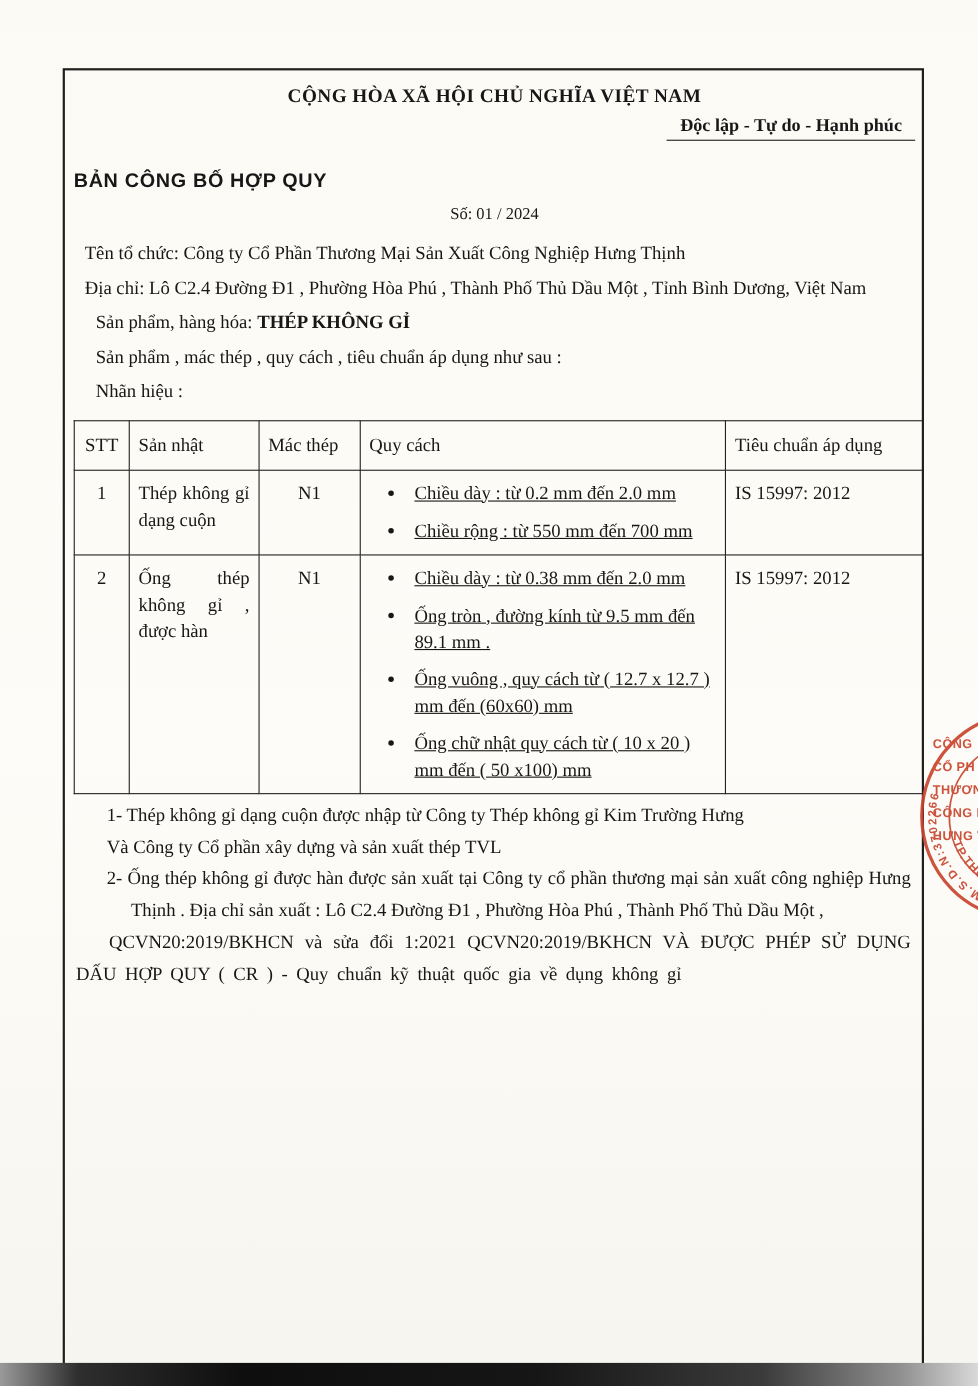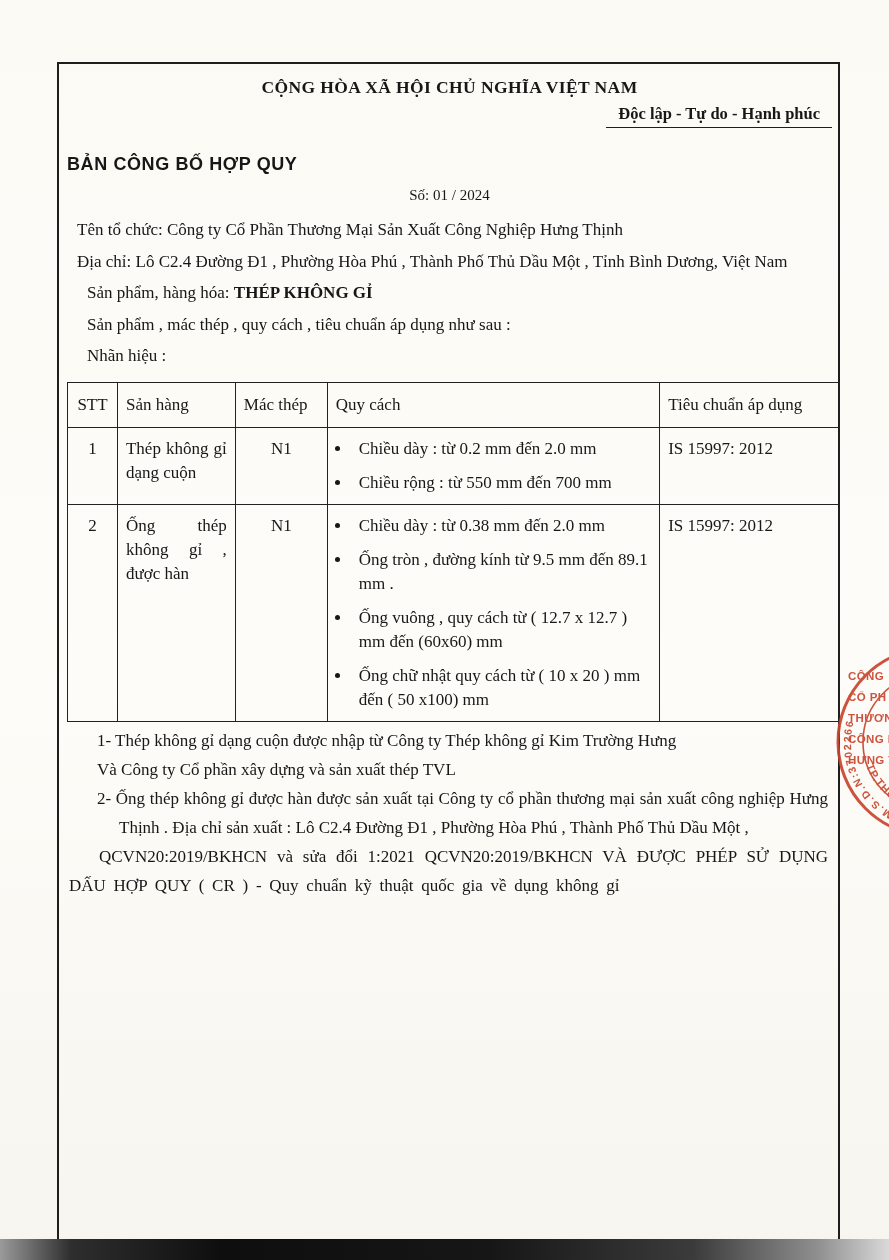--- a/index.html
+++ b/index.html
@@ -22,21 +22,21 @@
 
   .body-block { margin-top:10px; padding-left:10px; padding-right:4px; font-size:17px; line-height:31.5px; }
   .body-block p.ind { padding-left:10px; }
 
   table { border-collapse:collapse; width:773px; margin-top:10px; font-size:17px; }
   th,td { border:1.6px solid #222; vertical-align:top; text-align:left;
           font-weight:normal; padding:9px 8px; line-height:24px; }
   th { padding-top:10px; padding-bottom:10px; }
   .c { text-align:center; }
   .just { text-align:justify; }
-  ul.spec-list { list-style:disc outside; margin-left:16px; }
+  ul.spec-list { list-style:disc outside; margin-left:34px;text-decoration:underline; }
   ul.spec-list li { padding-left:7px; margin-bottom:10px; line-height:24px; }
   ul.spec-list li:last-child { margin-bottom:0; }
 
   .notes { margin-top:4px; font-size:17px; line-height:29px; padding-right:4px; }
   .note1    { margin-left:30px; }
   .note2    { margin-left:30px; padding-left:22px; text-indent:-22px; text-align:justify; }
   .province { margin-left:12px; }
   .conform  { margin-left:28px; }
   .reg      { text-indent:30px; text-align:justify; word-spacing:3.5px; margin-left:2px; }
 
@@ -77,21 +77,21 @@
       <colgroup>
         <col style="width:50px">
           <col style="width:118px">
           <col style="width:92px">
           <col style="width:333px">
           <col style="width:180px">
       </colgroup>
       <thead>
         <tr>
           <th class="c">STT</th>
-          <th>Sản hàng</th>
+          <th>Sản nhật</th>
           <th>Mác thép</th>
           <th>Quy cách</th>
           <th>Tiêu chuẩn áp dụng</th>
         </tr>
       </thead>
       <tbody>
         <tr>
           <td class="c">1</td>
           <td class="just">Thép không gỉ dạng cuộn</td>
           <td class="c">N1</td>

